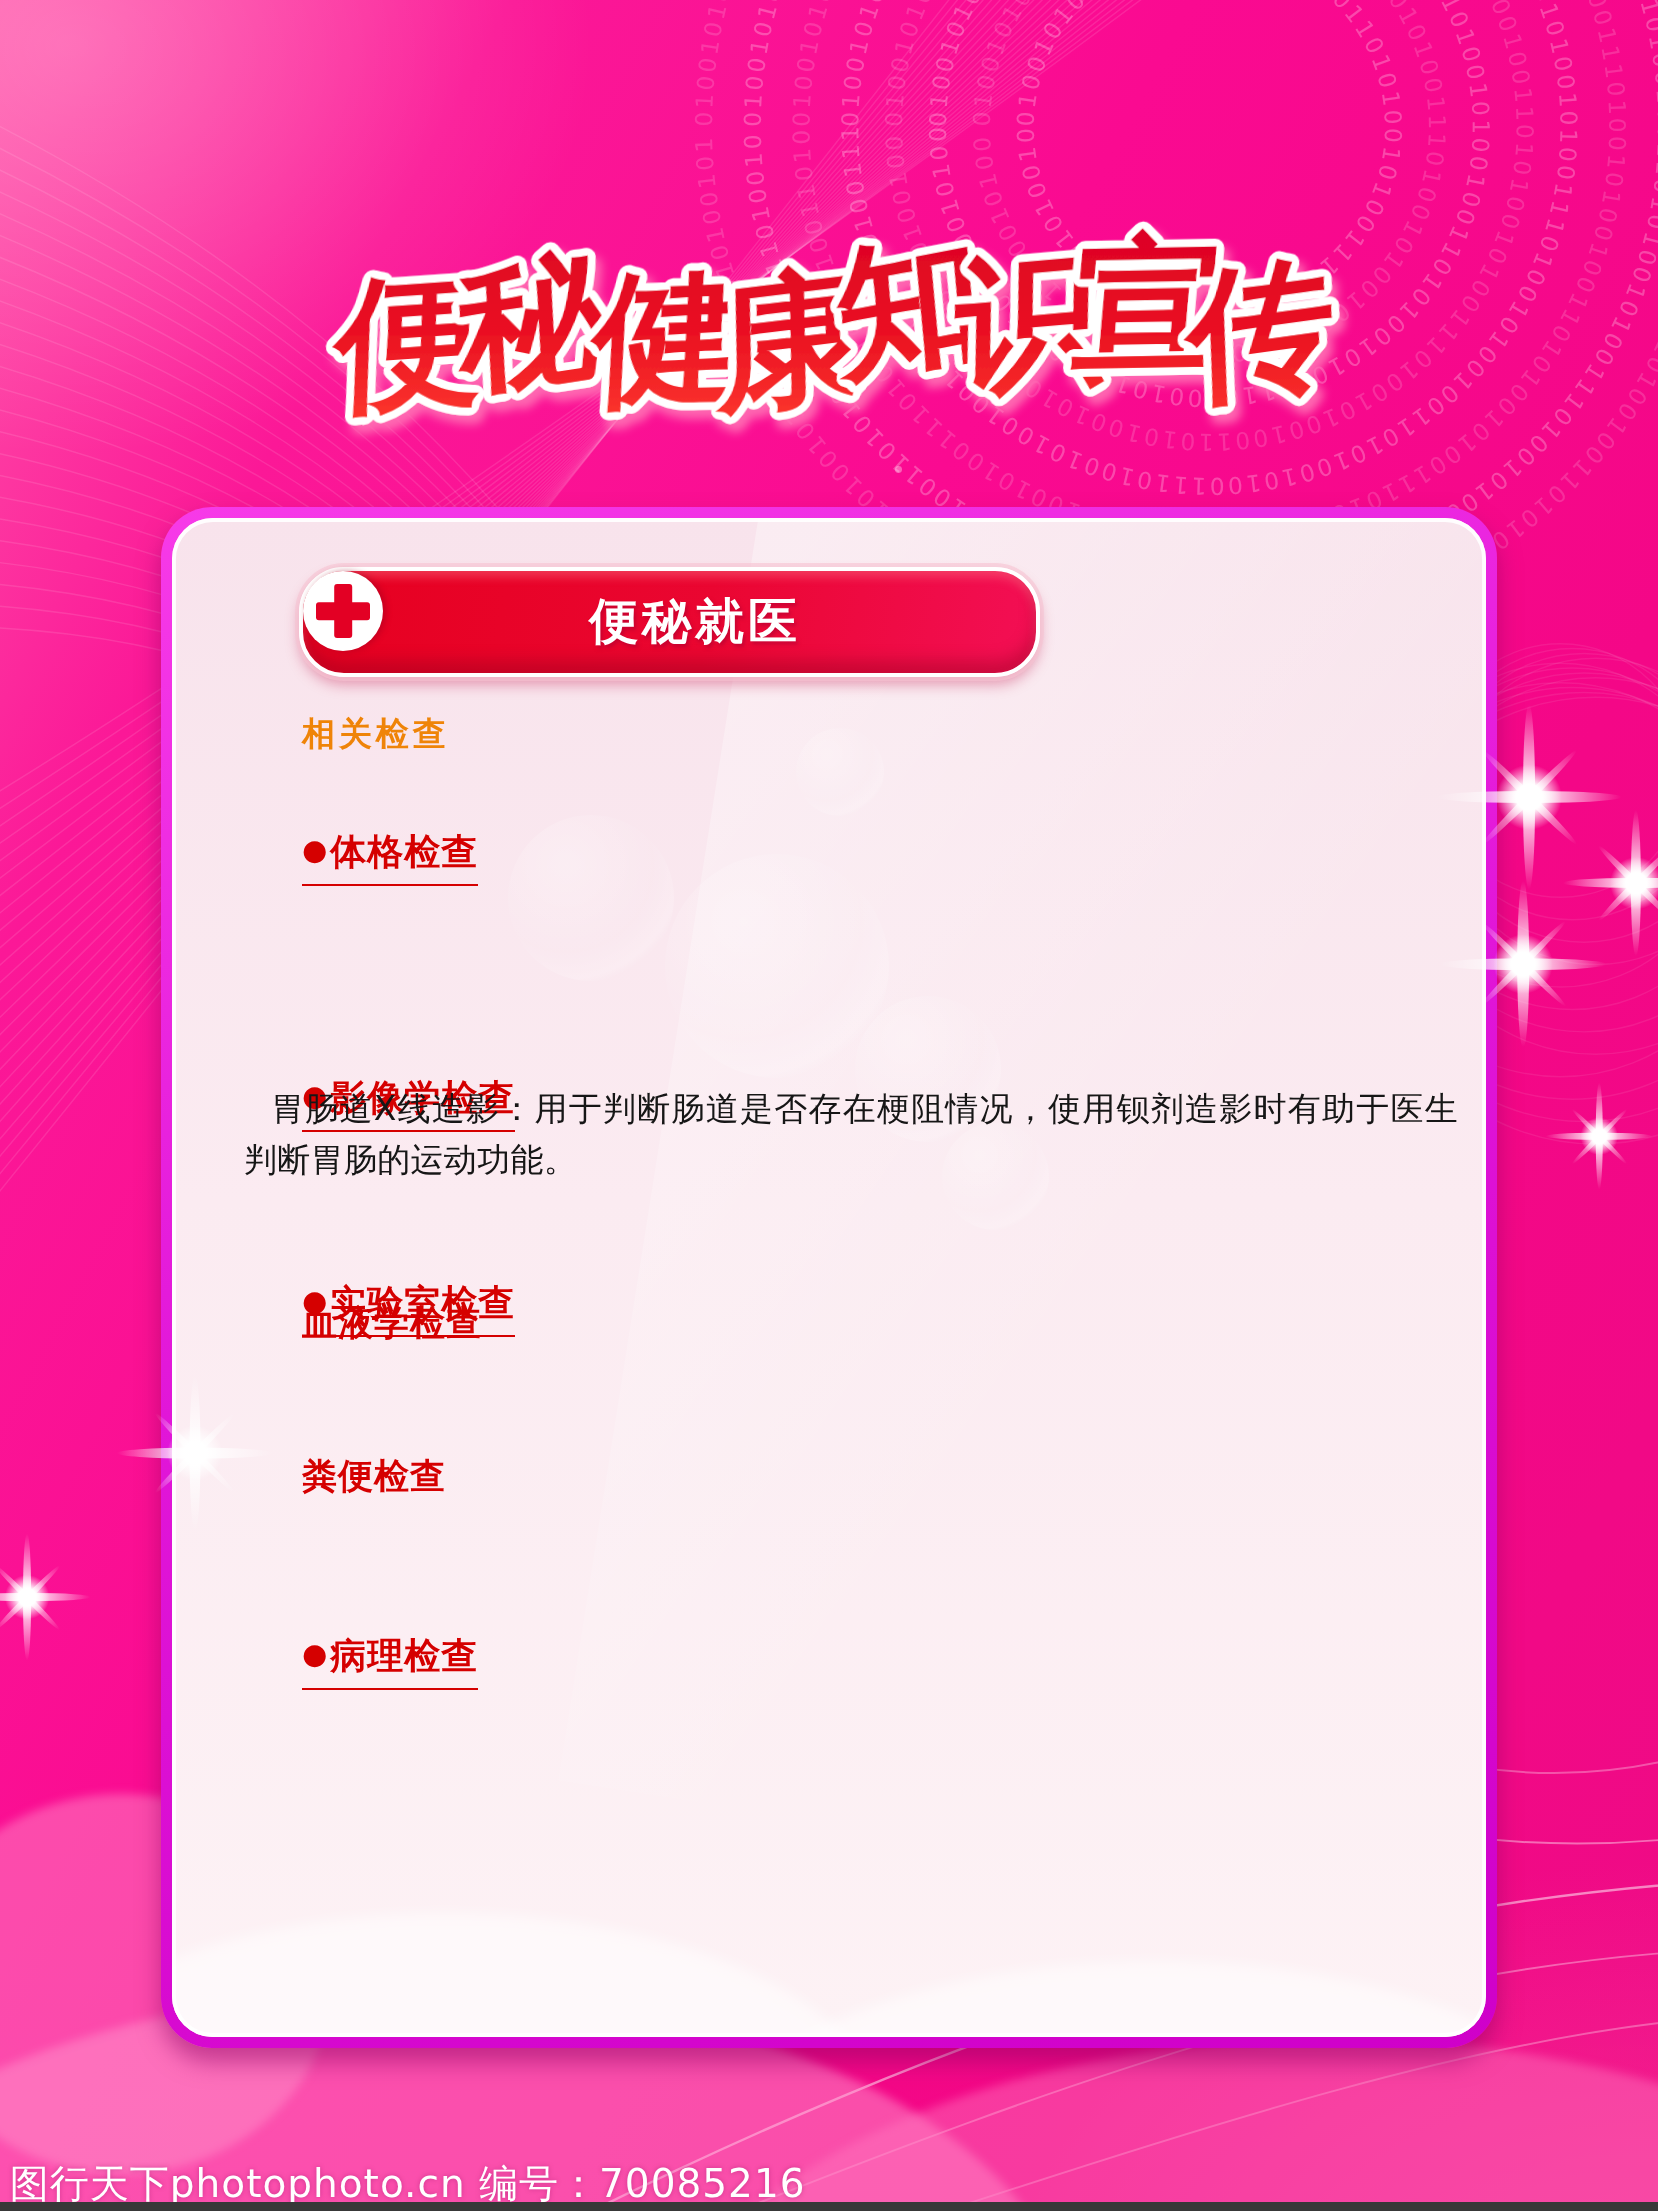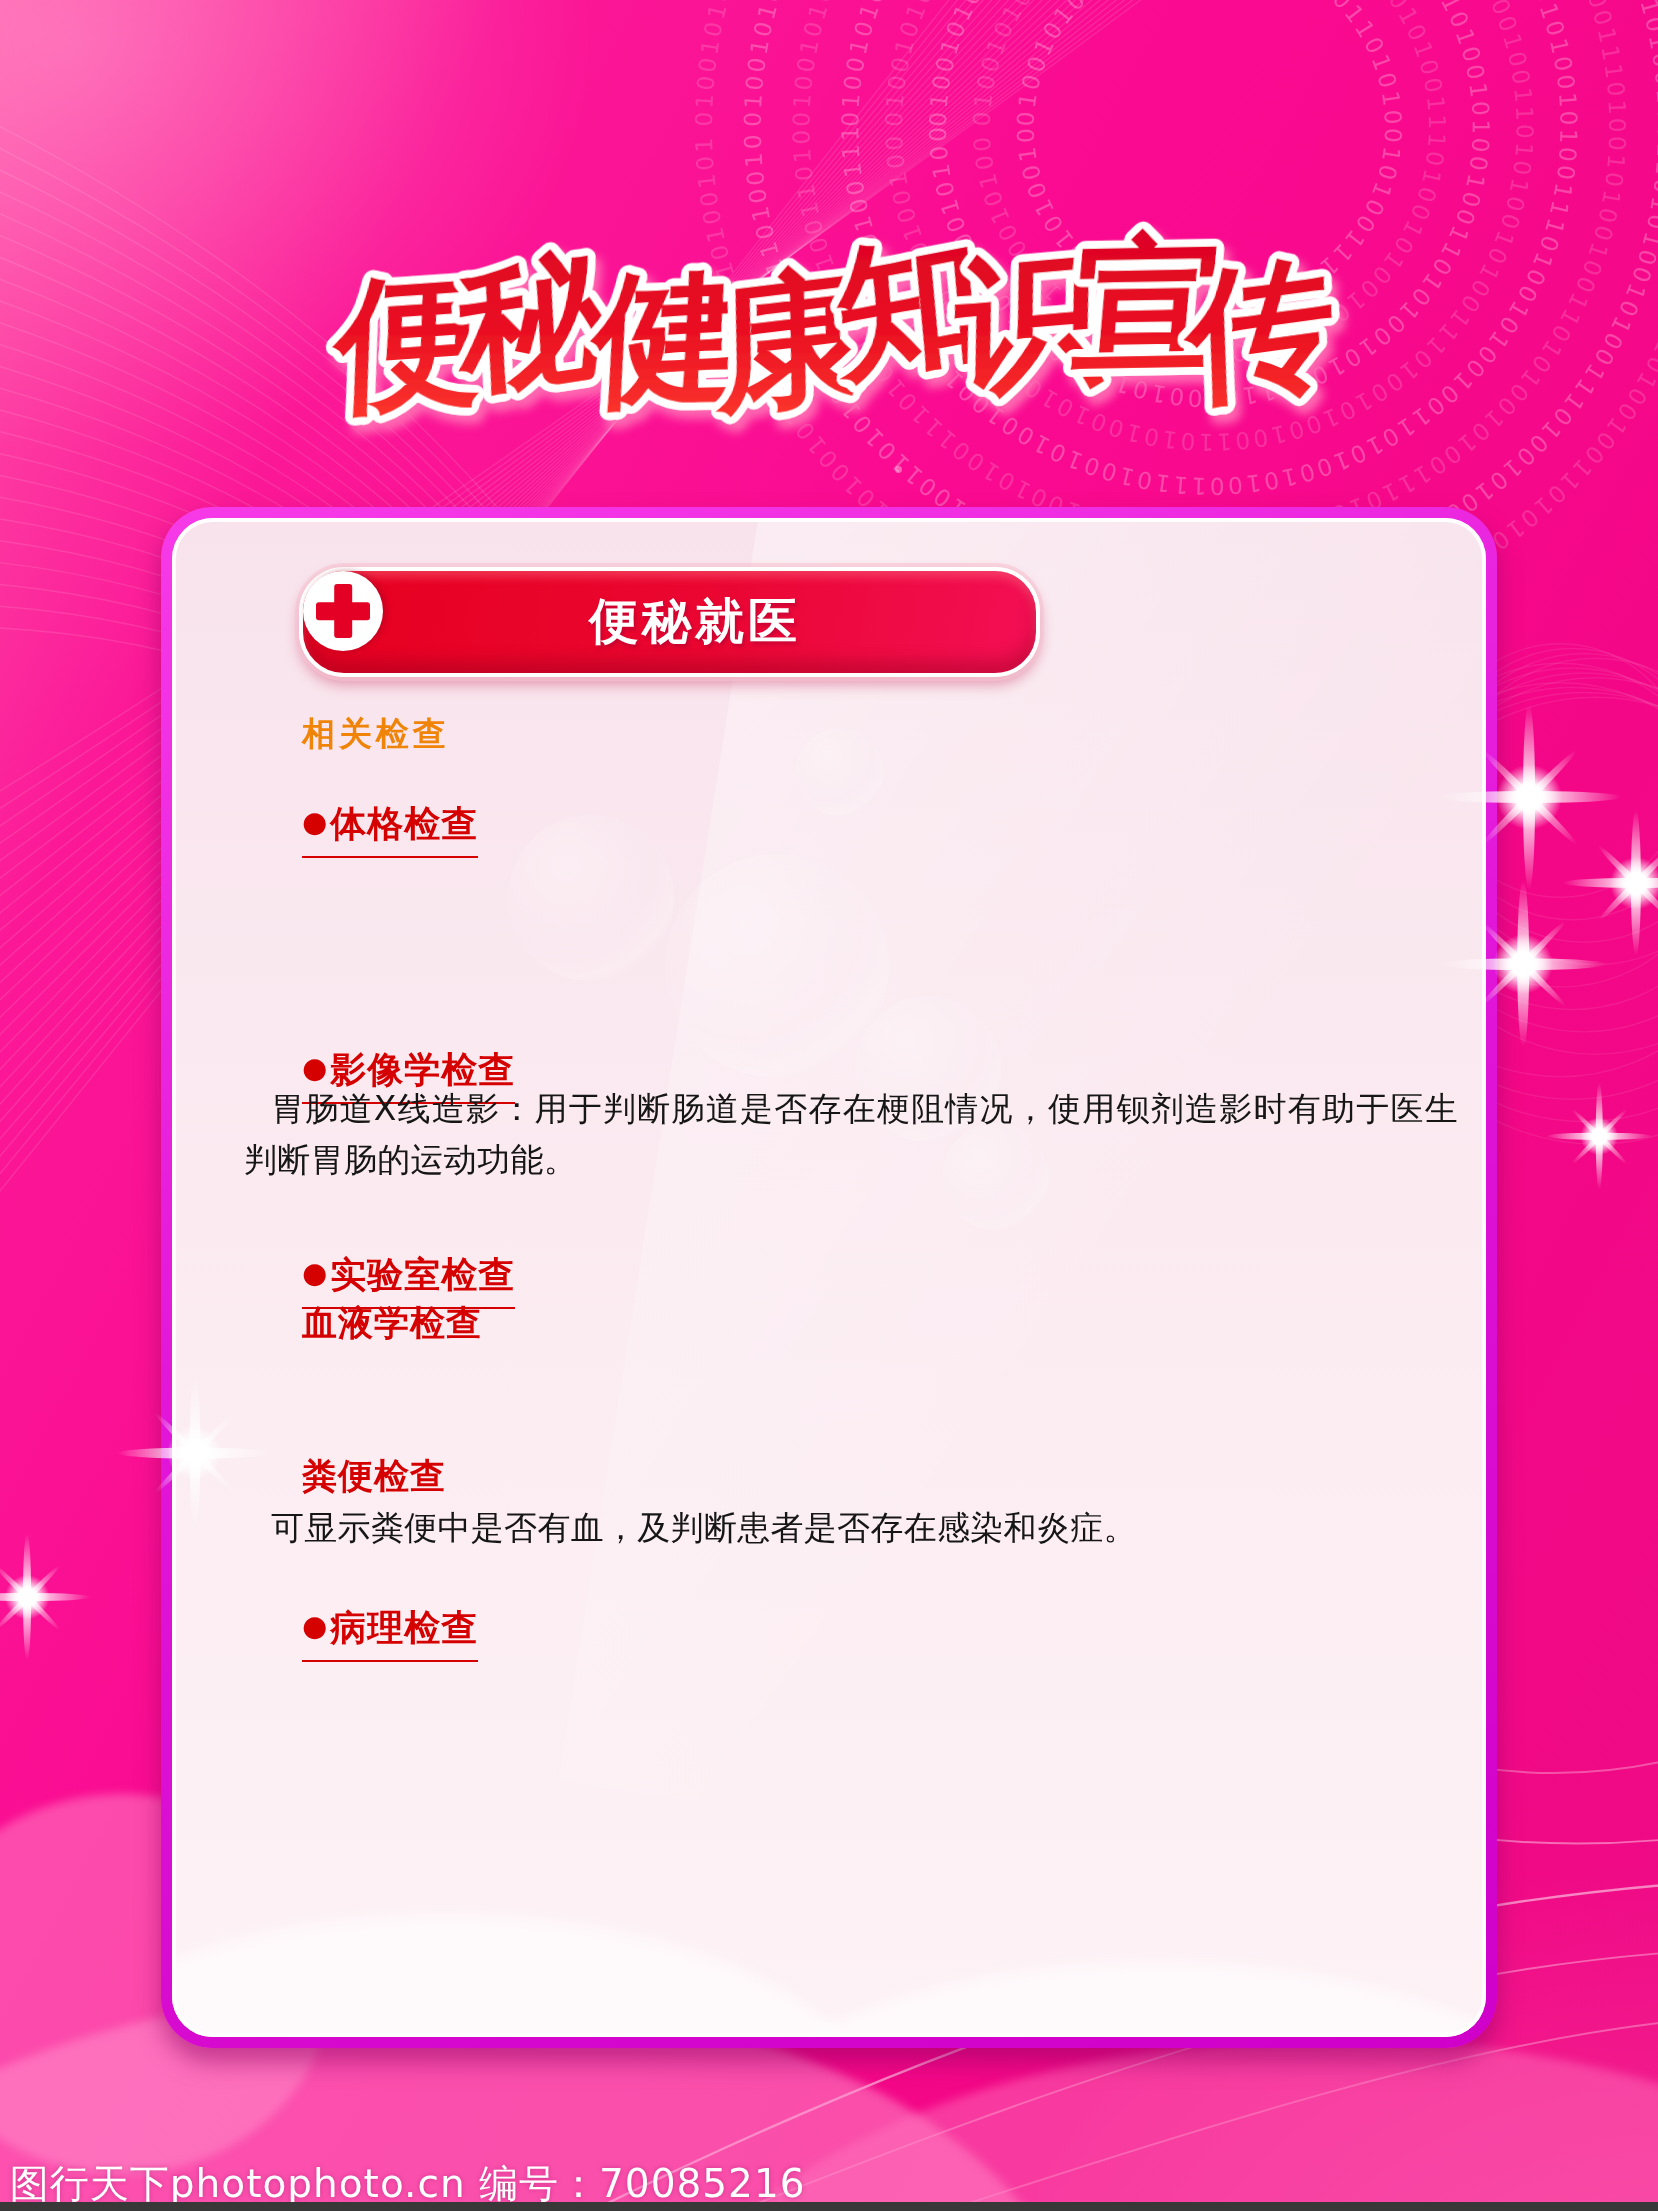--- a/index.html
+++ b/index.html
@@ -40,21 +40,21 @@
   .cross{position:absolute;left:0;top:0;width:80px;height:80px;background:#fff;border-radius:50%;
     box-shadow:2.9px 0 6.8px rgba(150,0,30,.45);}
   .cross::before{content:'';position:absolute;left:50%;top:12.7px;bottom:12.7px;width:17.6px;
     transform:translateX(-50%);background:#e30024;border-radius:2.9px;}
   .cross::after{content:'';position:absolute;top:50%;left:12.7px;right:12.7px;height:17.6px;
     transform:translateY(-50%);background:#e30024;border-radius:2.9px;}
 
   
   .main-heading{position:absolute;left:141px;top:205px;font-size:33px;font-weight:bold;
     color:#ef8408;letter-spacing:3.9px;}
-  .sec-head{position:absolute;left:141px;font-size:36px;font-weight:bold;color:#d50000;letter-spacing:1px;}
+  .sec-head{position:absolute;left:141px;font-size:36px;font-weight:bold;color:#d50000;letter-spacing:1px;margin-top:28px;}
   .sec-head .u{display:inline-block;border-bottom:2.9px solid #d50000;padding-bottom:6.8px;}
   .sec-head .bullet{font-size:29px;vertical-align:3.9px;margin-right:2px;}
   .sub-head{position:absolute;left:141px;font-size:35px;font-weight:bold;color:#d50000;letter-spacing:1px;text-align:right;}
   .para{position:absolute;left:83px;width:1214px;font-size:33px;line-height:51px;color:#161616;
     text-align:justify;letter-spacing:0.3px;}
   .ind2{text-indent:60px;} .ind1{text-indent:27px;}
 
   
   .star{position:absolute;transform:translate(-50%,-50%);}
   .star span{position:absolute;}
@@ -228,21 +228,20 @@
       <div class="sec-head" style="top:539px;">
         <span class="u"><span class="bullet">●</span><span>影像学检查</span></span>
       </div>
       <div class="para ind1" style="top:576px;">胃肠道X线造影：用于判断肠道是否存在梗阻情况，使用钡剂造影时有助于医生判断胃肠的运动功能。</div>
 
       <div class="sec-head" style="top:744px;">
         <span class="u"><span class="bullet">●</span><span>实验室检查</span></span>
       </div>
       <div class="sub-head" style="top:793px;">血液学检查</div>
       <div class="sub-head" style="top:946px;">粪便检查</div>
-      <div class="para ind1" style="top:995px;">可显示粪便中是否有血，及判断患者是否存在感染和炎症。</div>
 
       <div class="sec-head" style="top:1097px;">
         <span class="u"><span class="bullet">●</span><span>病理检查</span></span>
       </div>
     </div>
   </div>
 
   <div class="star" style="left:1529px;top:797px;width:185px;height:185px;">
     <span class="fv"></span>
       <span class="fh"></span>

